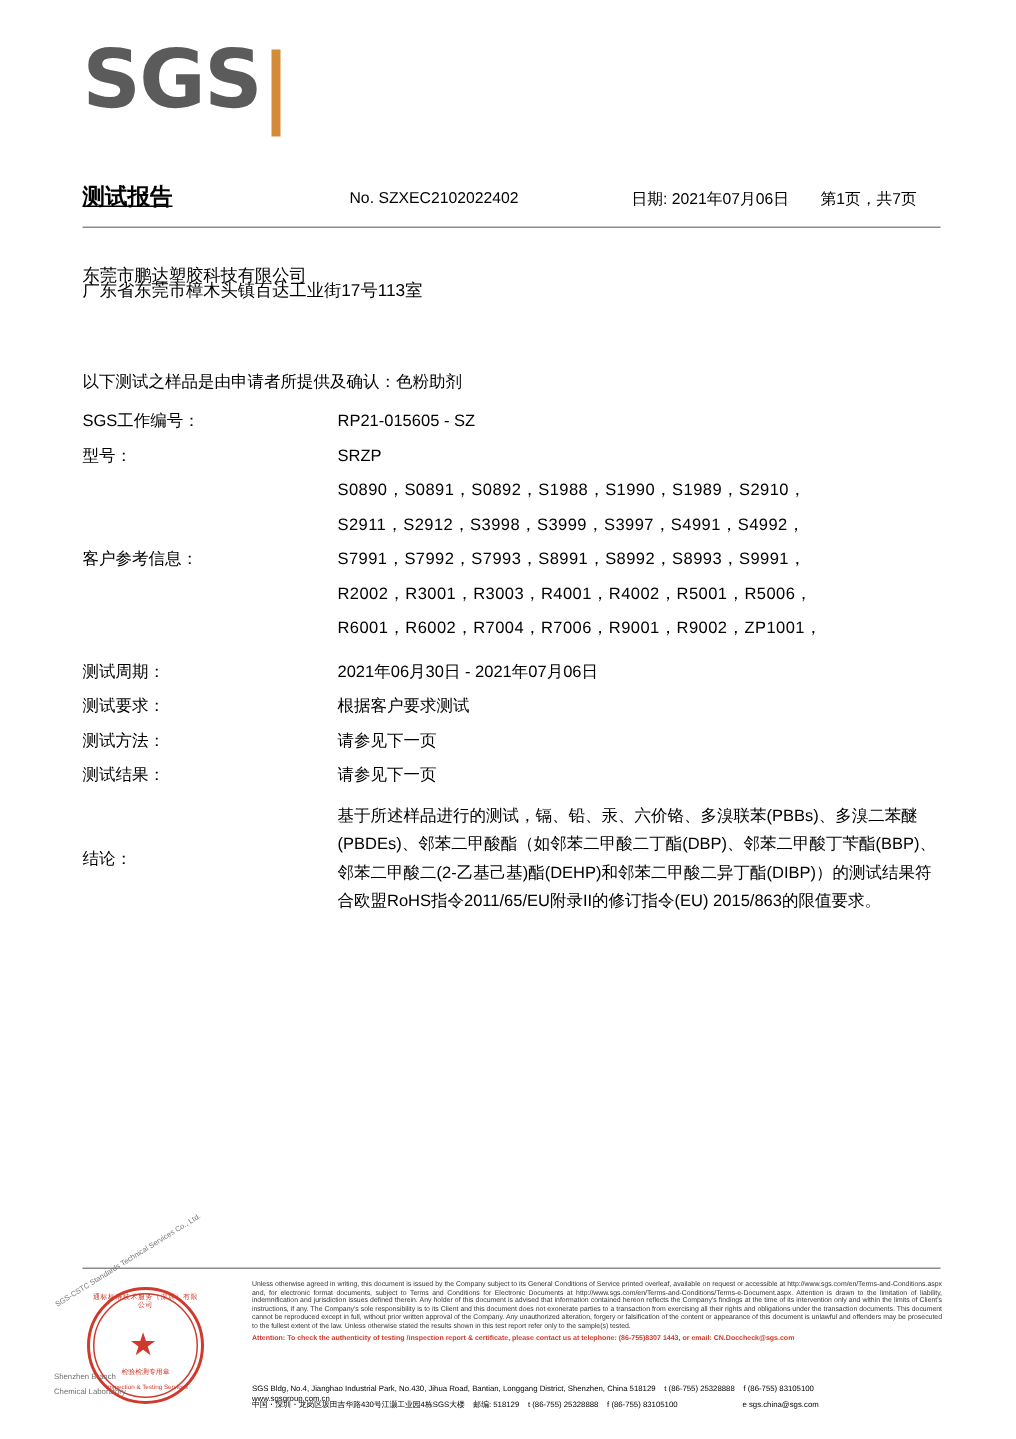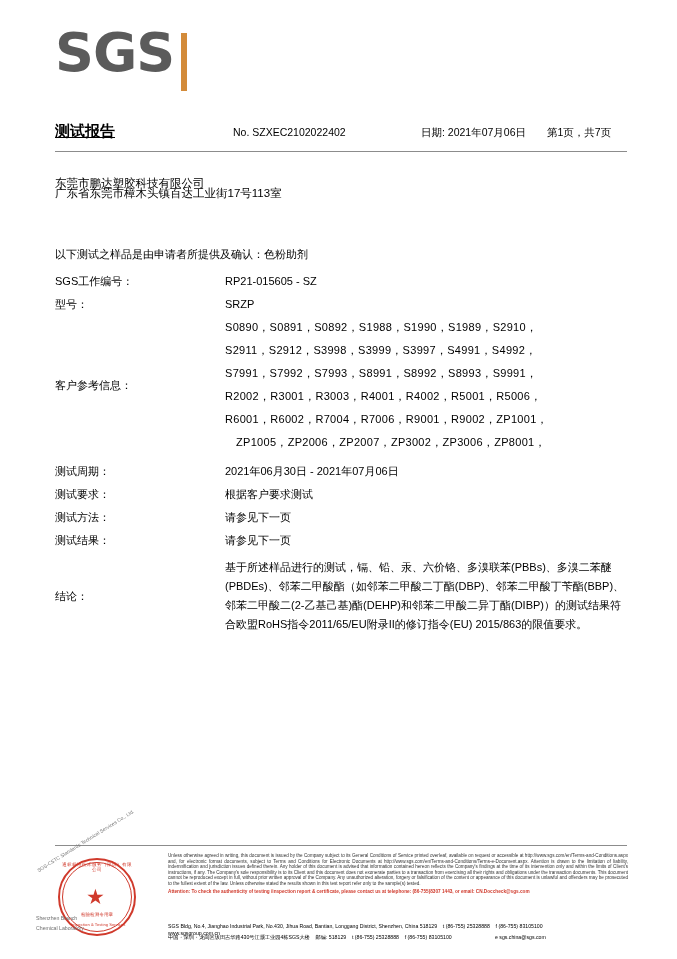--- a/index.html
+++ b/index.html
@@ -333,21 +333,20 @@
     </div>
 
     <div class="field-row">
       <div class="field-label">客户参考信息：</div>
       <div class="ref-lines">
         <div class="ref-line">S0890，S0891，S0892，S1988，S1990，S1989，S2910，</div>
         <div class="ref-line">S2911，S2912，S3998，S3999，S3997，S4991，S4992，</div>
         <div class="ref-line">S7991，S7992，S7993，S8991，S8992，S8993，S9991，</div>
         <div class="ref-line">R2002，R3001，R3003，R4001，R4002，R5001，R5006，</div>
         <div class="ref-line">R6001，R6002，R7004，R7006，R9001，R9002，ZP1001，</div>
-        <div class="ref-line indent">ZP1005，ZP2006，ZP2007，ZP3002，ZP3006，ZP8001，</div>
       </div>
     </div>
 
     <div class="spacer-6"></div>
 
 
     <div class="field-row">
       <div class="field-label">测试周期：</div>
       <div class="field-value">2021年06月30日 - 2021年07月06日</div>
     </div>

